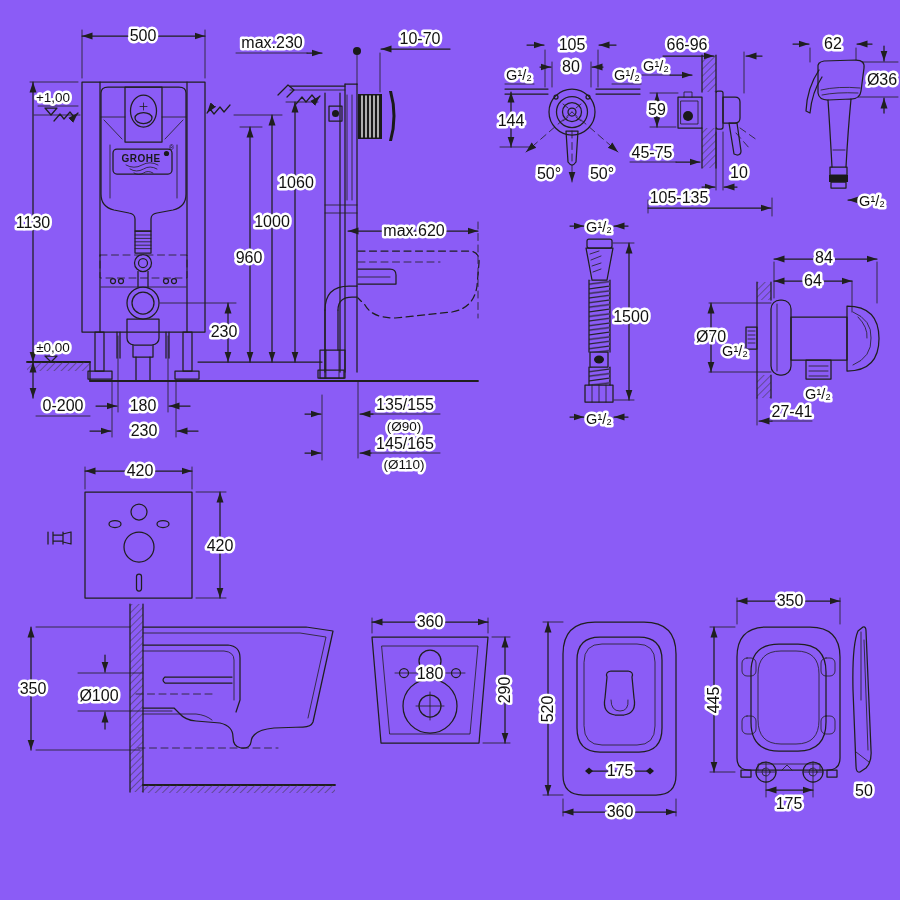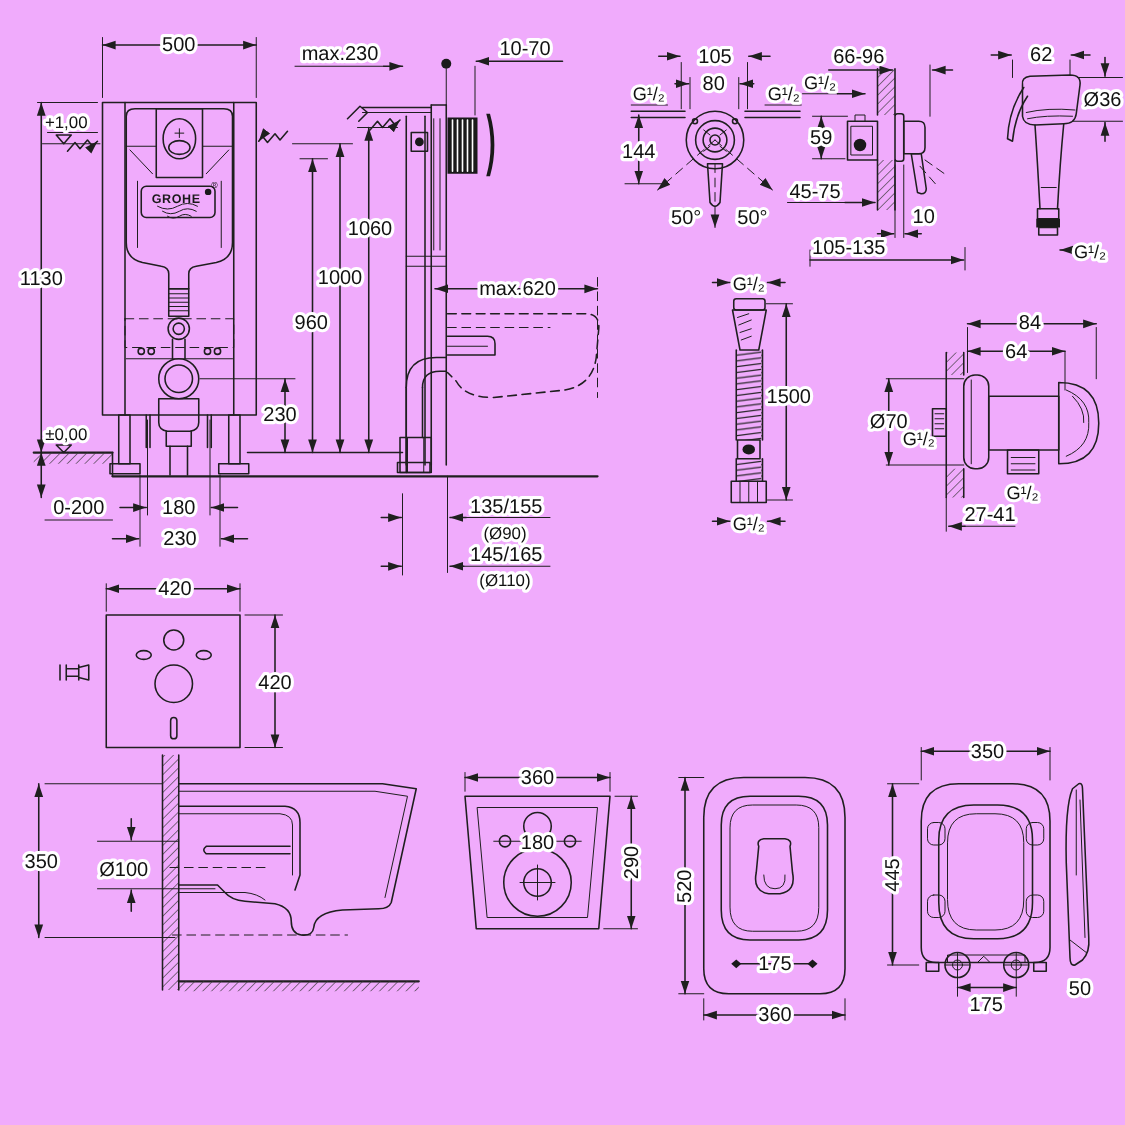--- a/index.html
+++ b/index.html
@@ -1,16 +1,16 @@
 <!DOCTYPE html>
 <html><head>
 <meta charset="utf-8">
 <style>
   html,body{margin:0;padding:0;background:#fff;}
-  .page{width:900px;height:900px;background:#f0abfc;position:relative;font-family:"Liberation Sans",sans-serif;}
+  .page{width:900px;height:900px;background:#8b5cf6;position:relative;font-family:"Liberation Sans",sans-serif;}
   svg{display:block;}
   .ln path,.ln line,.ln rect,.ln circle,.ln ellipse,.ln polyline{fill:none;stroke:#1f1f1f;stroke-width:1.25;stroke-linecap:round;stroke-linejoin:round;}
   .ln .thin{stroke-width:0.8;}
   .ln .thick{stroke-width:1.8;}
   .ln .dash{stroke-dasharray:7 4.5;}
   .ln .fillb{fill:#1a1a1a;stroke:none;}
   .ln .hatchf{fill:url(#hatch);stroke:none;}
   .ln .ribf{fill:url(#rib);stroke:none;}
   .ln .wht{stroke:#fff;stroke-width:1.3;}
   text{font-family:"Liberation Sans",sans-serif;fill:#111;stroke:none;}

